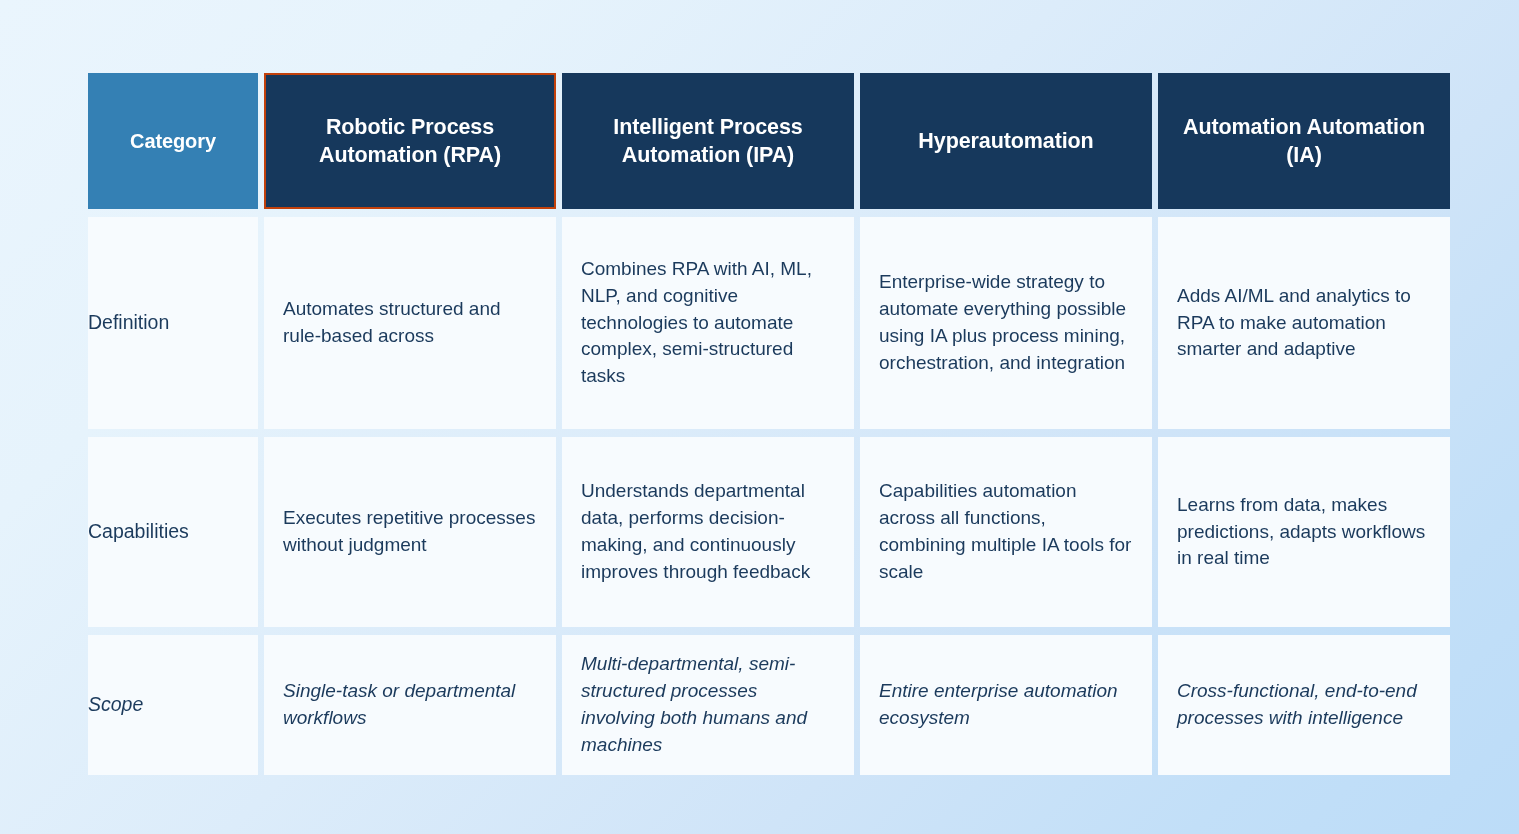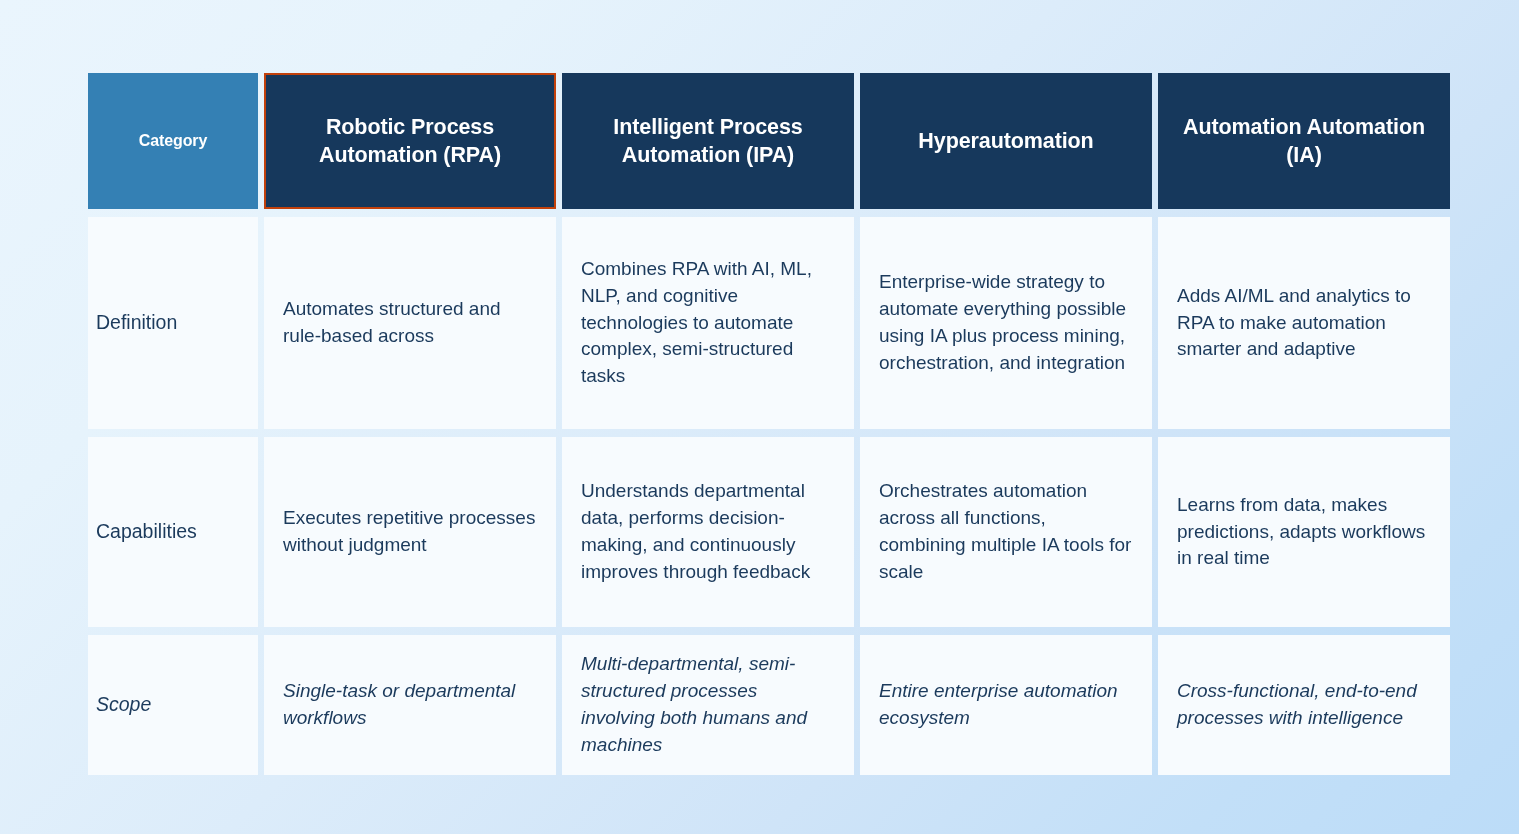--- a/index.html
+++ b/index.html
@@ -58,41 +58,41 @@
     line-height: 1.32;
     letter-spacing: -0.1px;
     padding: 6px 12px;
     background: #16385c;
   }
 
   th.head-category {
     background: #3480b4;
     border: 2px solid #ecccа0;
     border-color: #eccb97;
-    font-size: 16px;
+    font-size: 20px;
   }
 
   th.head-accent {
     border: 2px solid #c2410c;
     margin-top: 16px;
   }
 
   
   tbody td {
     background: #f7fbfe;
     color: #1b3a5c;
     font-size: 19px;
     line-height: 1.42;
     vertical-align: middle;
     padding: 14px 18px 14px 19px;
     text-align: left;
   }
 
   tbody td.label-cell {
-    padding-left: 8px;
+    padding-left: 0;
     font-size: 19.5px;
   }
 
   tr.row-definition td   { height: 212px; }
   tr.row-capabilities td { height: 190px; }
   tr.row-scope td        { height: 140px; font-style: italic; }
 </style>
 </head>
 <body>
 
@@ -122,21 +122,21 @@
         <td>Automates structured and rule-based across</td>
         <td>Combines RPA with AI, ML, NLP, and cognitive technologies to automate complex, semi-structured tasks</td>
         <td>Enterprise-wide strategy to automate everything possible using IA plus process mining, orchestration, and integration</td>
         <td>Adds AI/ML and analytics to RPA to make automation smarter and adaptive</td>
       </tr>
 
       <tr class="row-capabilities">
         <td class="label-cell">Capabilities</td>
         <td>Executes repetitive processes without judgment</td>
         <td>Understands departmental data, performs decision-making, and continuously improves through feedback</td>
-        <td>Orchestrates automation across all functions, combining multiple IA tools for scale</td>
+        <td>Capabilities automation across all functions, combining multiple IA tools for scale</td>
         <td>Learns from data, makes predictions, adapts workflows in real time</td>
       </tr>
 
       <tr class="row-scope">
         <td class="label-cell">Scope</td>
         <td>Single-task or departmental workflows</td>
         <td>Multi-departmental, semi-structured processes involving both humans and machines</td>
         <td>Entire enterprise automation ecosystem</td>
         <td>Cross-functional, end-to-end processes with intelligence</td>
       </tr>

